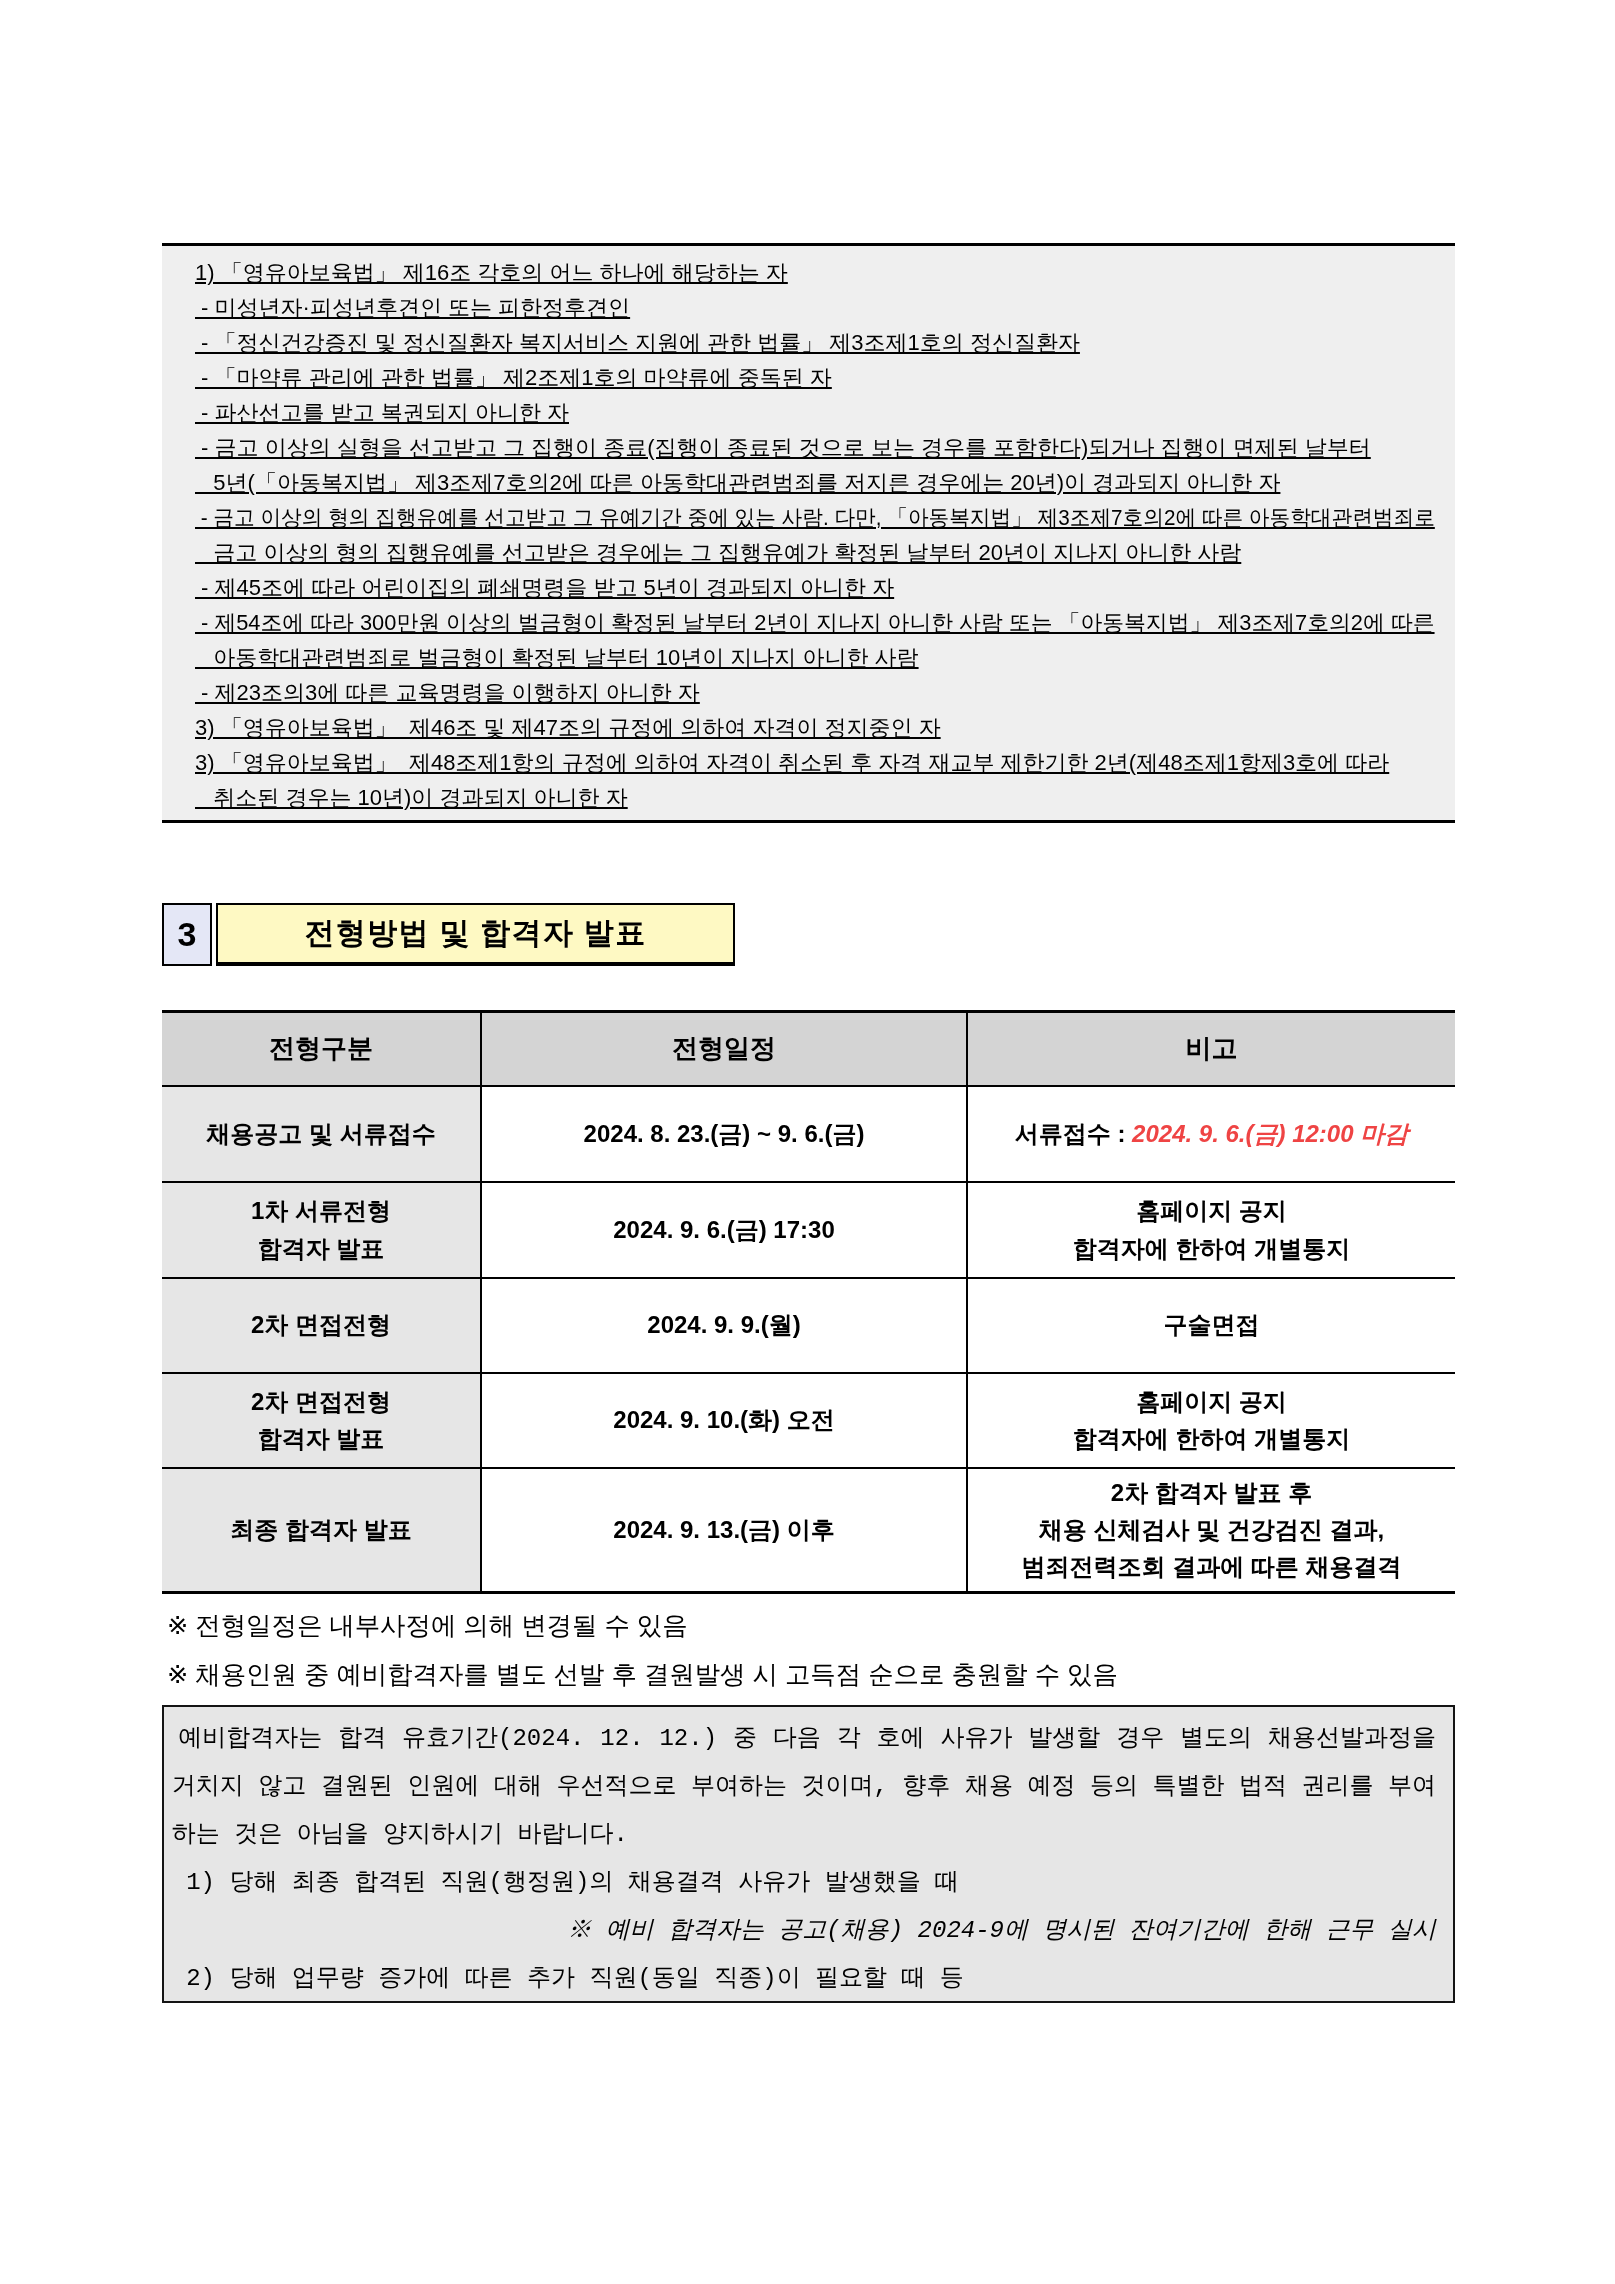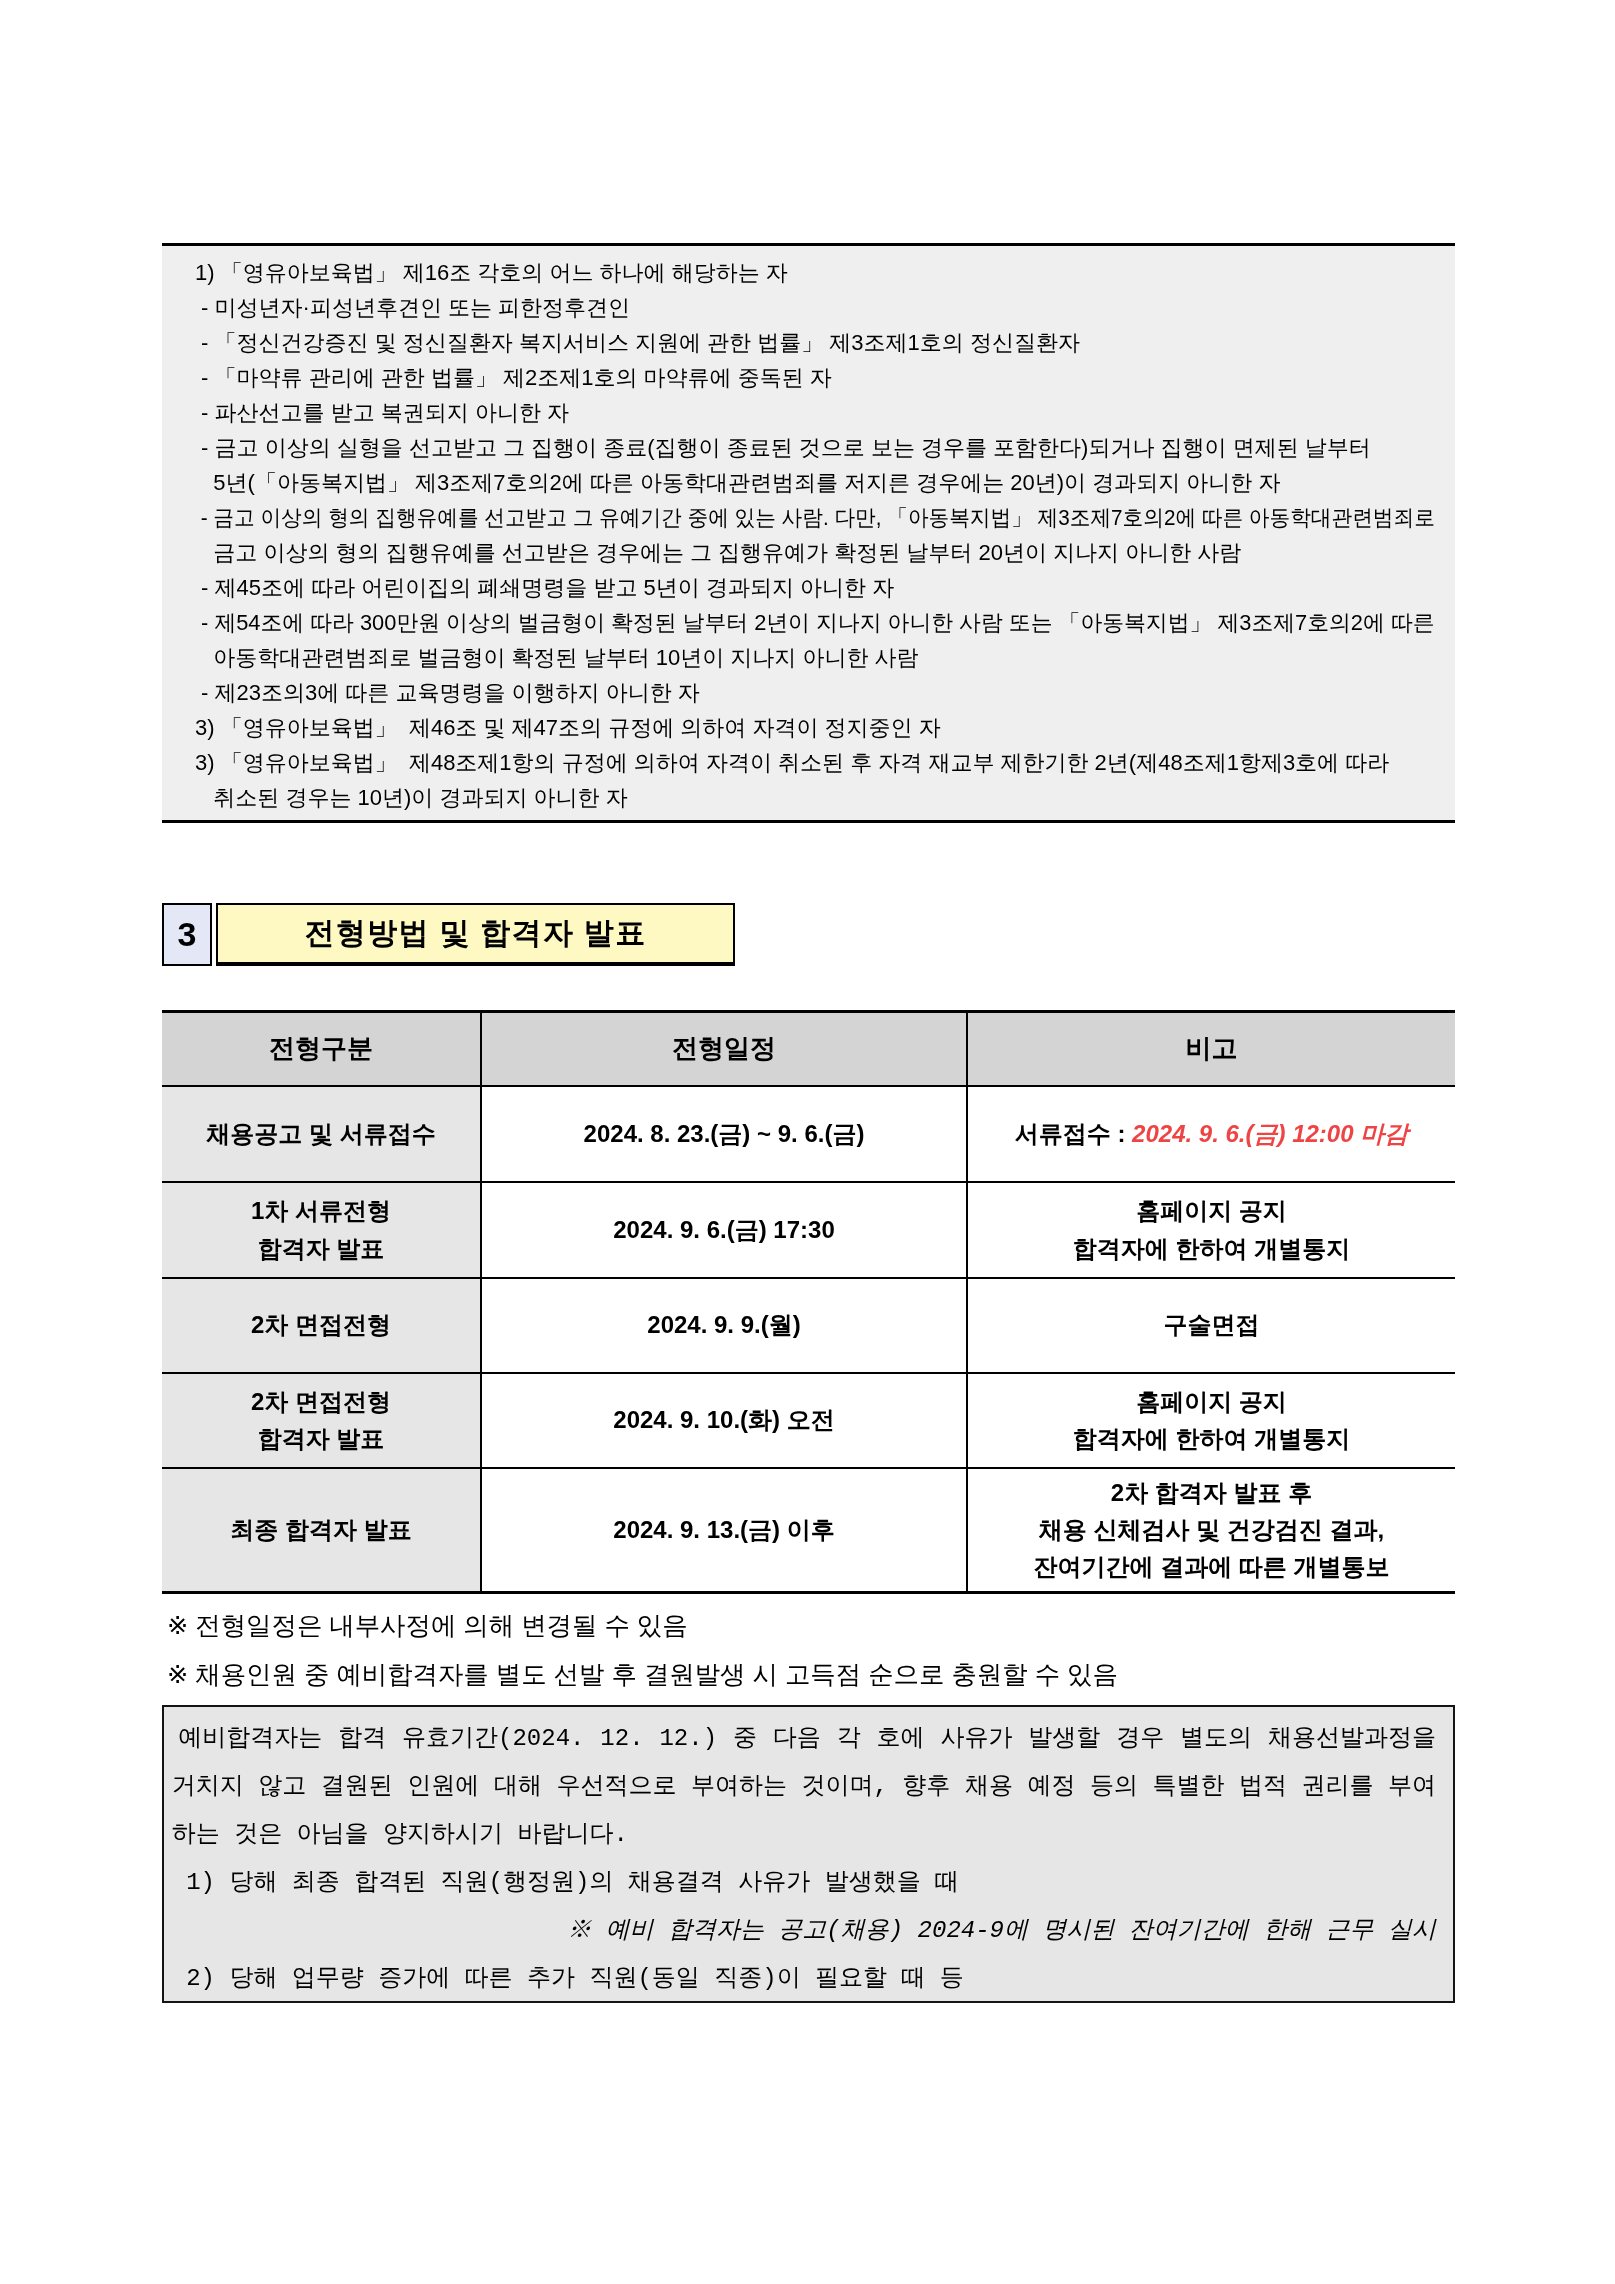--- a/index.html
+++ b/index.html
@@ -15,20 +15,21 @@
   
   .disq-box{
     position:absolute;
     left:162px; top:243px;
     width:1293px;
     box-sizing:border-box;
     background:#efefef;
     border-top:3.9px solid #000;
     border-bottom:3.9px solid #000;
     padding:8.5px 11.7px 5.9px 33px;
+    text-decoration:underline;
   }
   .disq-box .fit-line{
     display:block;
     white-space:pre;
     font-size:22px;
     line-height:35px;
     transform-origin:left center;
   }
   
   .sec-badge{
@@ -205,21 +206,21 @@
     <tr style="height:125px;">
       <td class="cat">
         <div class="cell-line">최종 합격자 발표</div>
       </td>
       <td>
         <div class="cell-line">2024. 9. 13.(금) 이후</div>
       </td>
       <td>
         <div class="cell-line">2차 합격자 발표 후</div>
         <div class="cell-line">채용 신체검사 및 건강검진 결과,</div>
-        <div class="cell-line">잔여기간에 결과에 따른 개별통보</div>
+        <div class="cell-line">범죄전력조회 결과에 따른 채용결격</div>
       </td>
     </tr>
   </tbody>
     </table>
 
   <div class="notes">
     <div class="note-line">※ 전형일정은 내부사정에 의해 변경될 수 있음</div>
     <div class="note-line">※ 채용인원 중 예비합격자를 별도 선발 후 결원발생 시 고득점 순으로 충원할 수 있음</div>
   </div>
 

